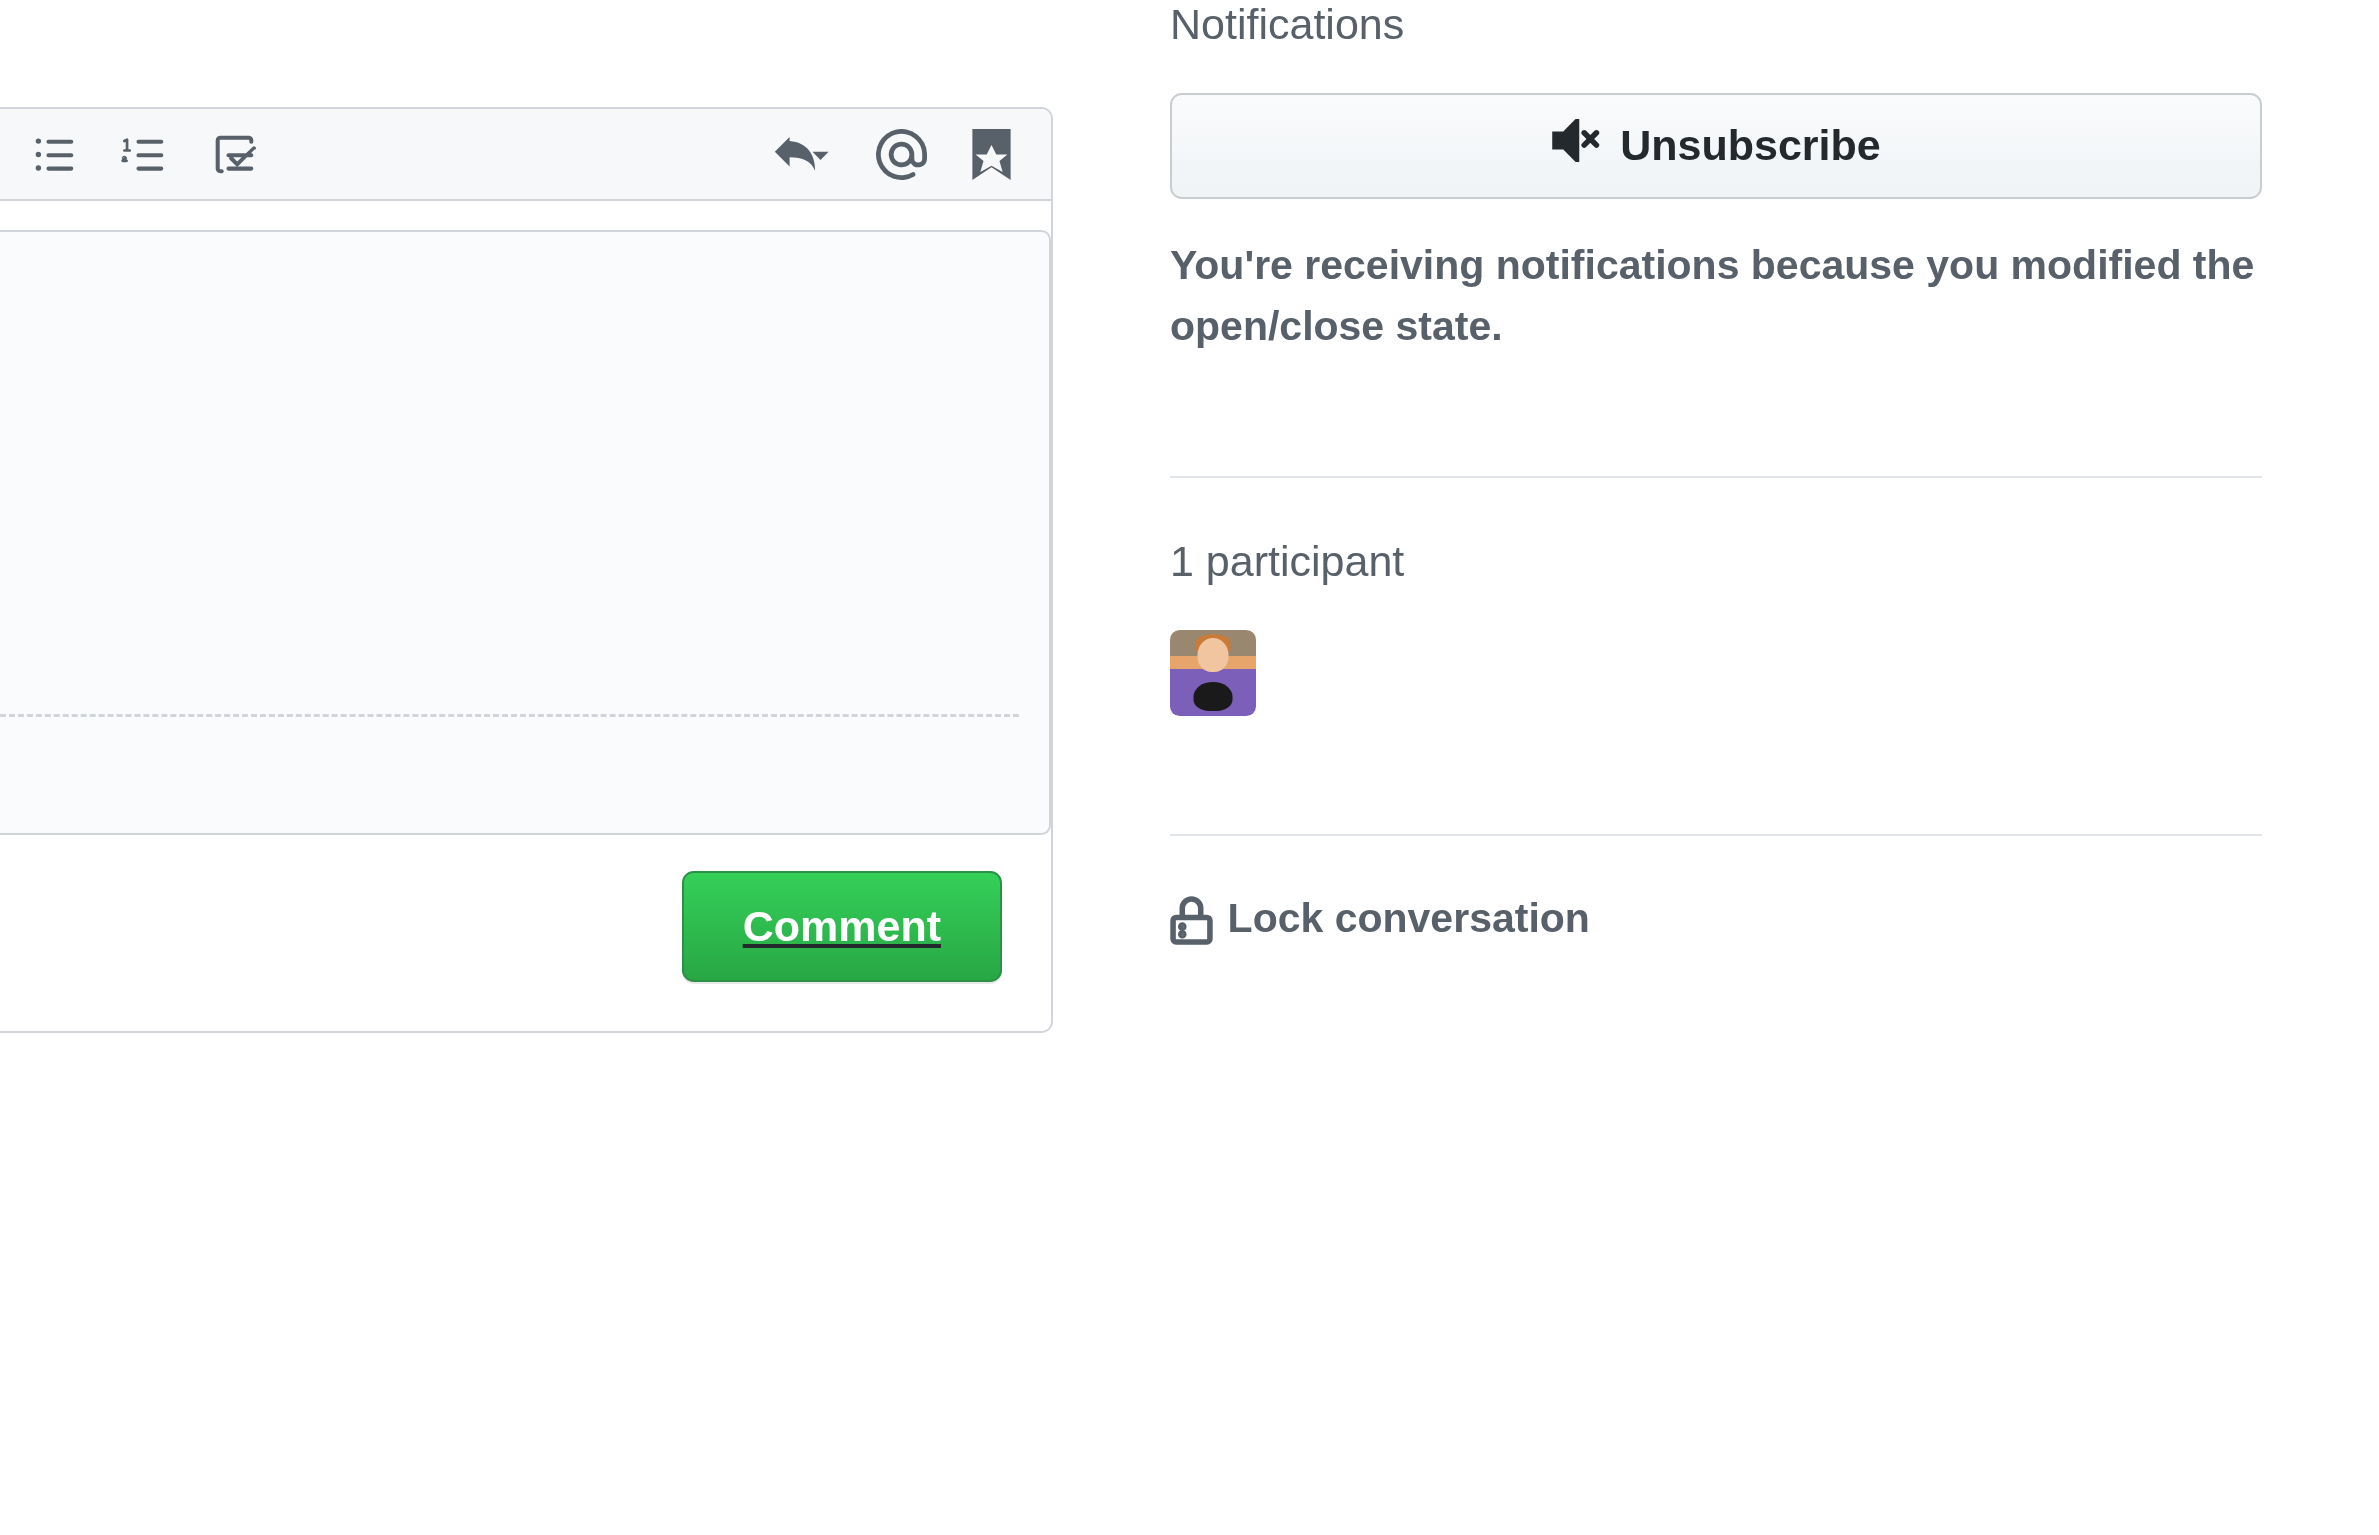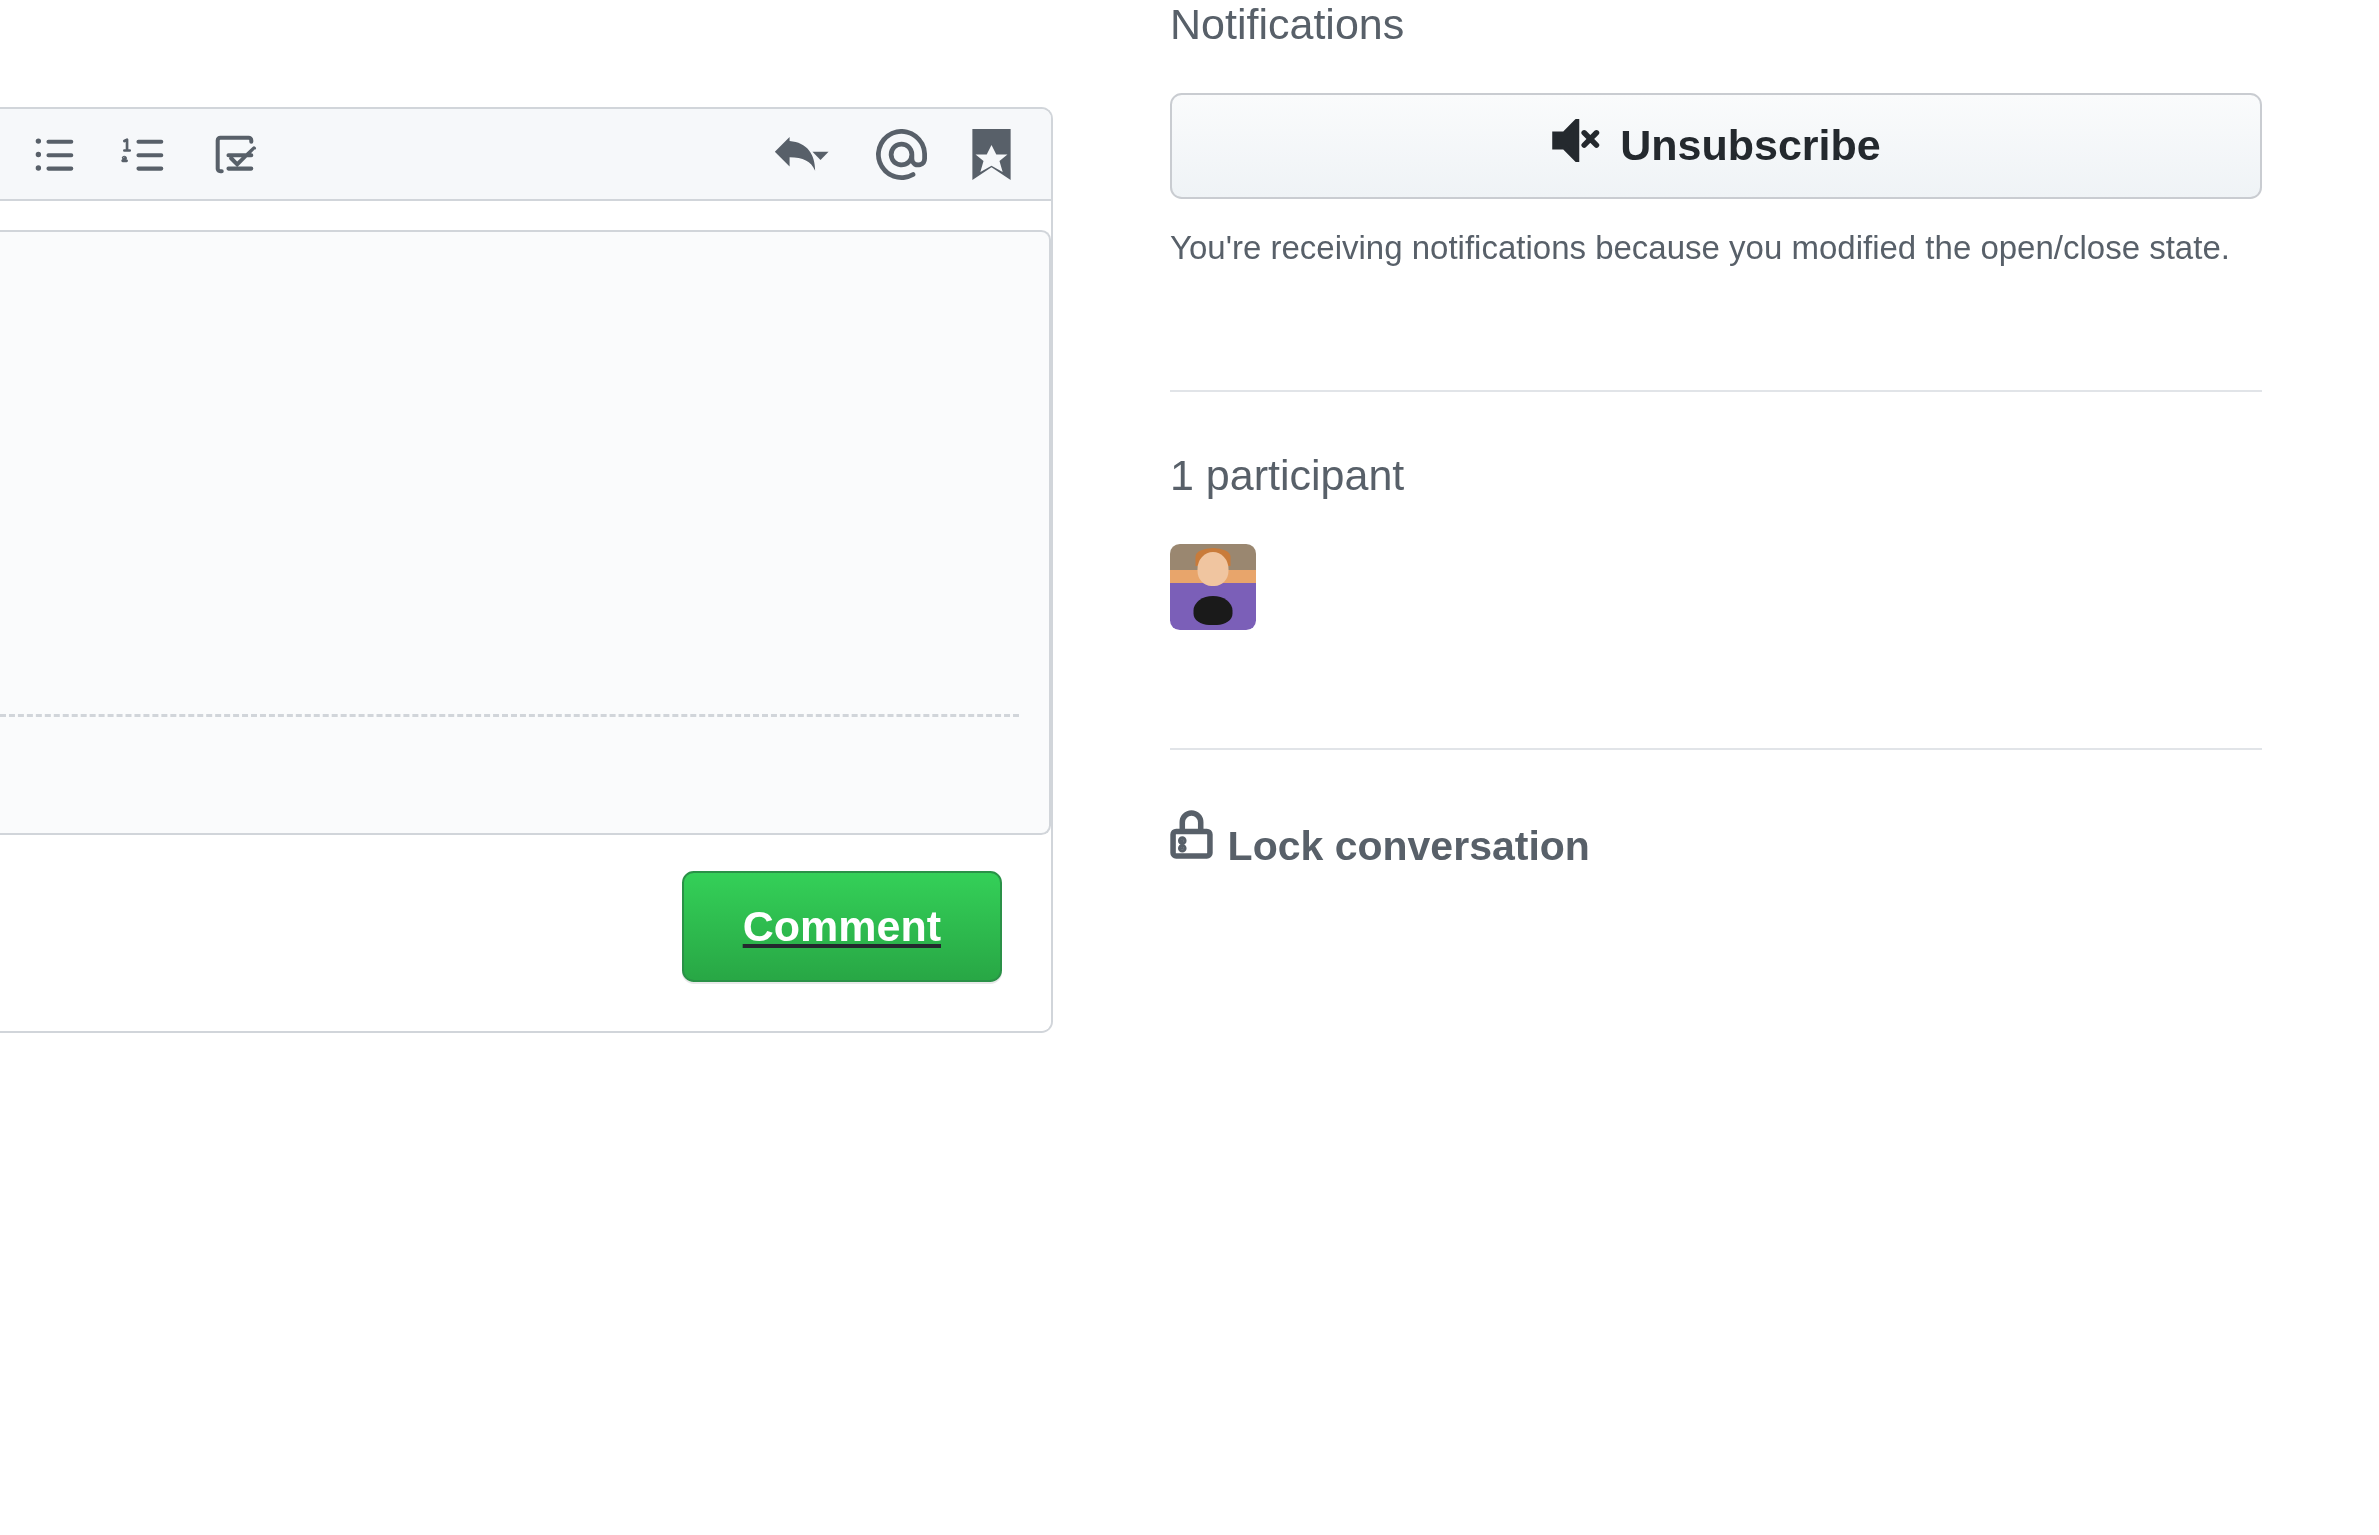--- a/index.html
+++ b/index.html
@@ -120,24 +120,25 @@
       font-size: 43px;
       font-weight: 600;
       color: #24292e;
       cursor: pointer;
       display: flex;
       align-items: center;
       justify-content: center;
       gap: 18px;
     }
     .notification-text {
-      font-size: 33px;
+      font-size: 41px;
       color: #586069;
       line-height: 1.5;
-      margin: 24px 0 0 0;
+      margin: 36px 0 0 0;
+      font-weight: bold;
     }
     .divider {
       border: none;
       border-top: 2px solid #e1e4e8;
       margin: 59px 0;
     }
     .avatar {
       width: 86px;
       height: 86px;
       border-radius: 9.8px;
@@ -176,21 +177,21 @@
       bottom: 4.9px;
       left: 50%;
       transform: translateX(-50%);
       width: 39px;
       height: 29px;
       background: #1a1a1a;
       border-radius: 50% 50% 40% 40%;
     }
     .lock-link {
       display: flex;
-      align-items: flex-end;
+      align-items: flex-start;
       gap: 14.6px;
       font-size: 41px;
       font-weight: 600;
       color: #586069;
       cursor: pointer;
       margin-top: 54px;
     }
   </style>
 </head>
 <body>

